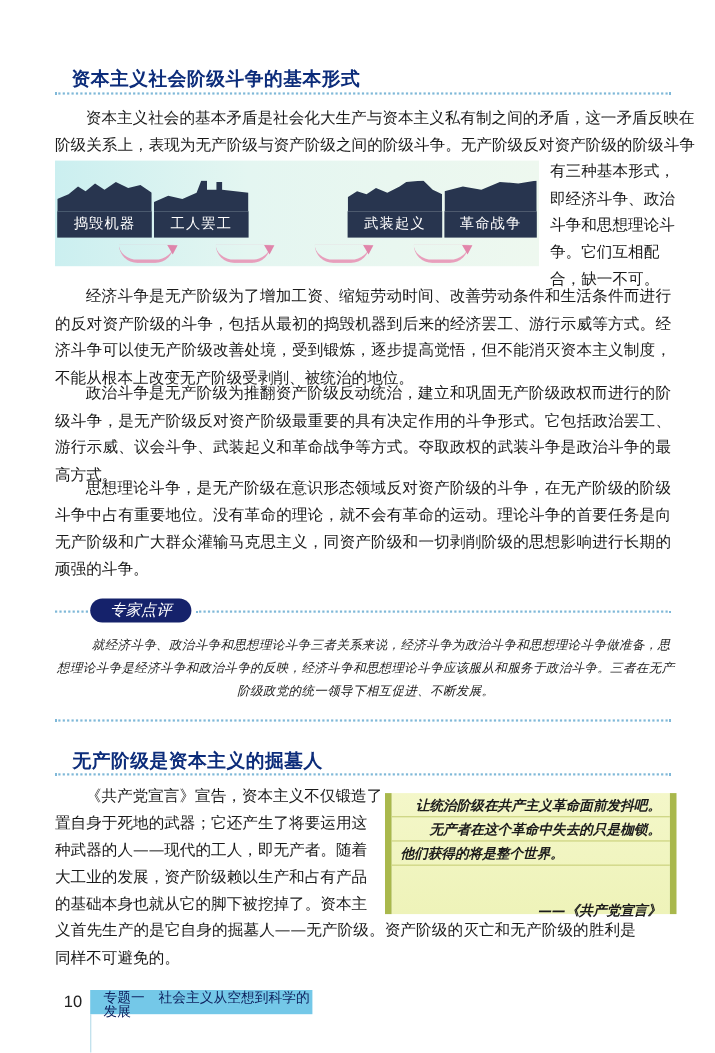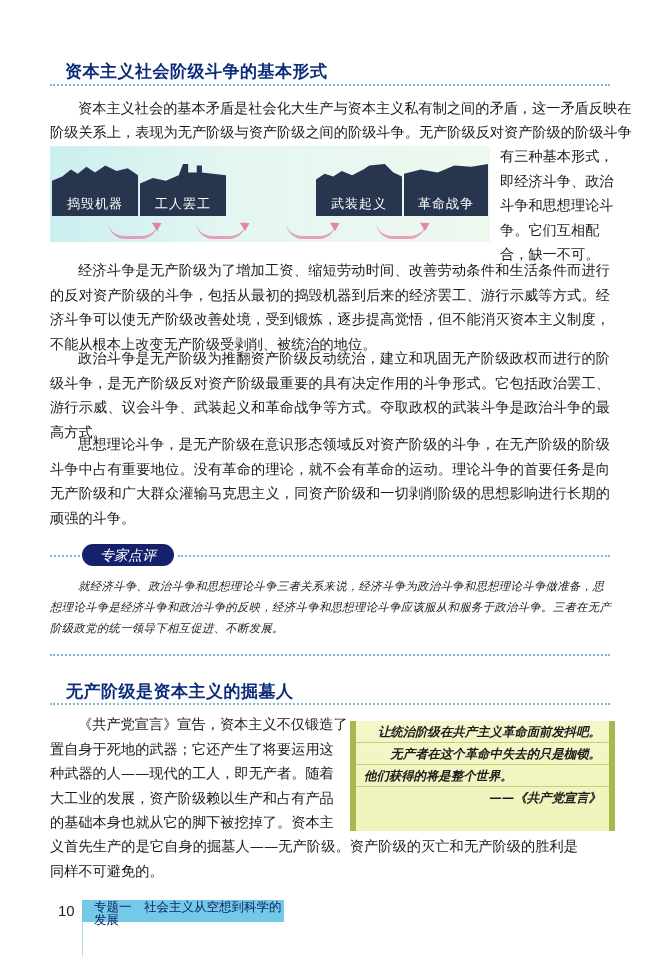--- a/index.html
+++ b/index.html
@@ -61,37 +61,37 @@
   <div>合，缺一不可。</div>
 </div>
 
 <div class="abs p indent" style="left:50px;top:258px;width:560px;">经济斗争是无产阶级为了增加工资、缩短劳动时间、改善劳动条件和生活条件而进行的反对资产阶级的斗争，包括从最初的捣毁机器到后来的经济罢工、游行示威等方式。经济斗争可以使无产阶级改善处境，受到锻炼，逐步提高觉悟，但不能消灭资本主义制度，不能从根本上改变无产阶级受剥削、被统治的地位。</div>
 <div class="abs p indent" style="left:50px;top:346px;width:560px;">政治斗争是无产阶级为推翻资产阶级反动统治，建立和巩固无产阶级政权而进行的阶级斗争，是无产阶级反对资产阶级最重要的具有决定作用的斗争形式。它包括政治罢工、游行示威、议会斗争、武装起义和革命战争等方式。夺取政权的武装斗争是政治斗争的最高方式。</div>
 <div class="abs p indent" style="left:50px;top:432px;width:560px;">思想理论斗争，是无产阶级在意识形态领域反对资产阶级的斗争，在无产阶级的阶级斗争中占有重要地位。没有革命的理论，就不会有革命的运动。理论斗争的首要任务是向无产阶级和广大群众灌输马克思主义，同资产阶级和一切剥削阶级的思想影响进行长期的顽强的斗争。</div>
 
 <div class="abs dots" style="left:50px;top:555px;width:30px;"></div>
 <div class="abs badge" style="left:82px;top:544px;">专家点评</div>
 <div class="abs dots" style="left:178px;top:555px;width:432px;"></div>
-<div class="abs comment indent" style="left:50px;top:576px;width:565px;">就经济斗争、政治斗争和思想理论斗争三者关系来说，经济斗争为政治斗争和思想理论斗争做准备，思想理论斗争是经济斗争和政治斗争的反映，经济斗争和思想理论斗争应该服从和服务于政治斗争。三者在无产阶级政党的统一领导下相互促进、不断发展。</div>
+<div class="abs comment indent" style="left:50px;top:576px;width:565px;text-align:center;">就经济斗争、政治斗争和思想理论斗争三者关系来说，经济斗争为政治斗争和思想理论斗争做准备，思想理论斗争是经济斗争和政治斗争的反映，经济斗争和思想理论斗争应该服从和服务于政治斗争。三者在无产阶级政党的统一领导下相互促进、不断发展。</div>
 <div class="abs dots" style="left:50px;top:654px;width:560px;"></div>
 
 <div class="abs h2" style="left:66px;top:680px;">无产阶级是资本主义的掘墓人</div>
 <div class="abs dots" style="left:50px;top:703px;width:560px;"></div>
 
 <div class="abs p" style="left:50px;top:712px;width:292px;">
   <div class="indent" style="white-space:nowrap;">《共产党宣言》宣告，资本主义不仅锻造了</div>
   <div style="white-space:nowrap;">置自身于死地的武器；它还产生了将要运用这</div>
   <div style="white-space:nowrap;">种武器的人——现代的工人，即无产者。随着</div>
   <div style="white-space:nowrap;">大工业的发展，资产阶级赖以生产和占有产品</div>
   <div style="white-space:nowrap;">的基础本身也就从它的脚下被挖掉了。资本主</div>
 </div>
 <div class="abs p" style="left:50px;top:834px;width:528px;">义首先生产的是它自身的掘墓人——无产阶级。资产阶级的灭亡和无产阶级的胜利是同样不可避免的。</div>
 
 <div class="abs quote" style="left:350px;top:721px;width:253px;height:110px;">
   <div class="qline" style="text-align:right;">让统治阶级在共产主义革命面前发抖吧。</div>
   <div class="qline" style="text-align:right;">无产者在这个革命中失去的只是枷锁。</div>
   <div class="qline" style="text-align:left;">他们获得的将是整个世界。</div>
-  <div class="qline" style="text-align:right;border-bottom:none;">——《共产党宣言》</div>
+  <div class="qline" style="text-align:right;border-bottom:none;margin-top:30px;">——《共产党宣言》</div>
 </div>
 
 <div class="abs" style="left:58px;top:902px;font-family:'Liberation Sans',sans-serif;font-size:15px;color:#222;">10</div>
 <div class="abs footer-bar" style="left:82px;top:900px;width:190px;height:22px;">专题一　社会主义从空想到科学的发展</div>
 <div class="abs" style="left:82px;top:922px;width:1px;height:35px;background:#b5dbe9;"></div>
 
 </body></html>

